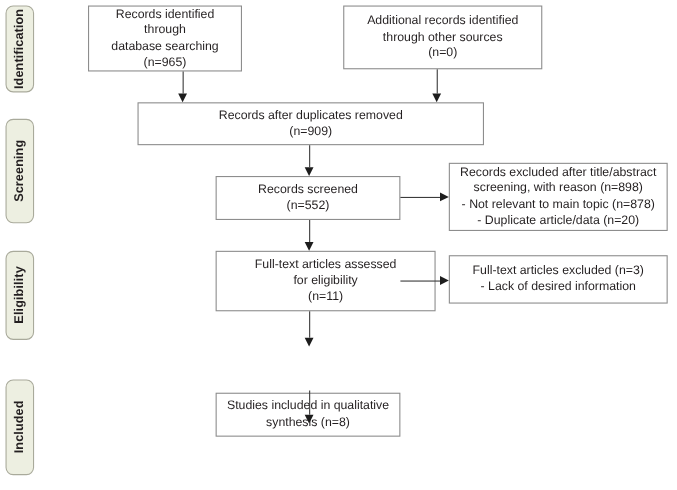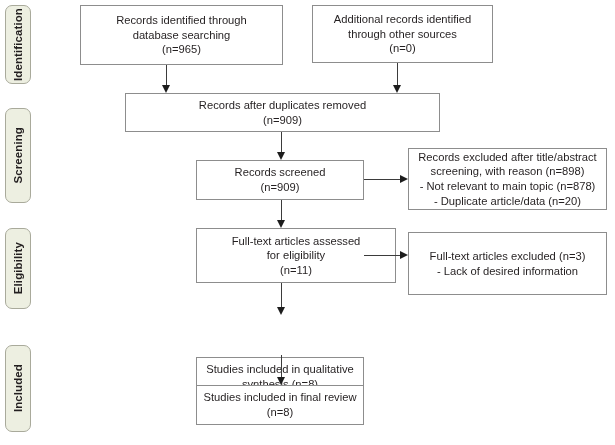--- a/index.html
+++ b/index.html
@@ -101,69 +101,65 @@
   </div>
 
   <div class="stage-tab" style="left:5px; top:228px; width:26px; height:81px;">
     <span class="stage-tab-label">Eligibility</span>
   </div>
 
   <div class="stage-tab" style="left:5px; top:345px; width:26px; height:87px;">
     <span class="stage-tab-label">Included</span>
   </div>
 
-  <div class="flow-box" style="left:80px; top:5px; width:203px; height:60px;">
+  <div class="flow-box" style="left:80px; top:5px; width:140px; height:60px;">
     <span class="flow-box-text">Records identified through
 database searching
 (n=965)</span>
   </div>
 
   <div class="flow-box" style="left:312px; top:5px; width:181px; height:58px;">
     <span class="flow-box-text">Additional records identified
 through other sources
 (n=0)</span>
   </div>
 
   <div class="flow-box" style="left:125px; top:93px; width:315px; height:39px;align-items:center;">
     <span class="flow-box-text">Records after duplicates removed
 (n=909)</span>
   </div>
 
   <div class="flow-box" style="left:196px; top:160px; width:168px; height:40px;">
     <span class="flow-box-text">Records screened
-(n=909)</span>
+(n=552)</span>
   </div>
 
   <div class="flow-box" style="left:408px; top:148px; width:199px; height:62px;">
     <span class="flow-box-text left-align">Records excluded after title/abstract
 screening, with reason (n=898)
 - Not relevant to main topic (n=878)
 - Duplicate article/data (n=20)</span>
   </div>
 
   <div class="flow-box" style="left:196px; top:228px; width:200px; height:55px;">
     <span class="flow-box-text">Full-text articles assessed
 for eligibility
 (n=11)</span>
   </div>
 
-  <div class="flow-box" style="left:408px; top:232px; width:199px; height:63px;">
+  <div class="flow-box" style="left:408px; top:232px; width:199px; height:44px;">
     <span class="flow-box-text">Full-text articles excluded (n=3)
 - Lack of desired information</span>
   </div>
 
   <div class="flow-box" style="left:196px; top:315px; width:168px; height:40px;margin-top:42px;">
     <span class="flow-box-text">Studies included in qualitative
 synthesis (n=8)</span>
   </div>
 
-  <div class="flow-box" style="left:196px; top:385px; width:168px; height:40px;">
-    <span class="flow-box-text">Studies included in final review
-(n=8)</span>
-  </div>
 
   <div class="conn-v" style="left:166px; top:65px; height:20px;"></div>
   <div class="arrow-down" style="left:162px; top:85px;"></div>
 
   <div class="conn-v" style="left:397px; top:63px; height:22px;"></div>
   <div class="arrow-down" style="left:393px; top:85px;"></div>
 
   <div class="conn-v" style="left:281px; top:132px; height:20px;"></div>
   <div class="arrow-down" style="left:277px; top:152px;"></div>
 

